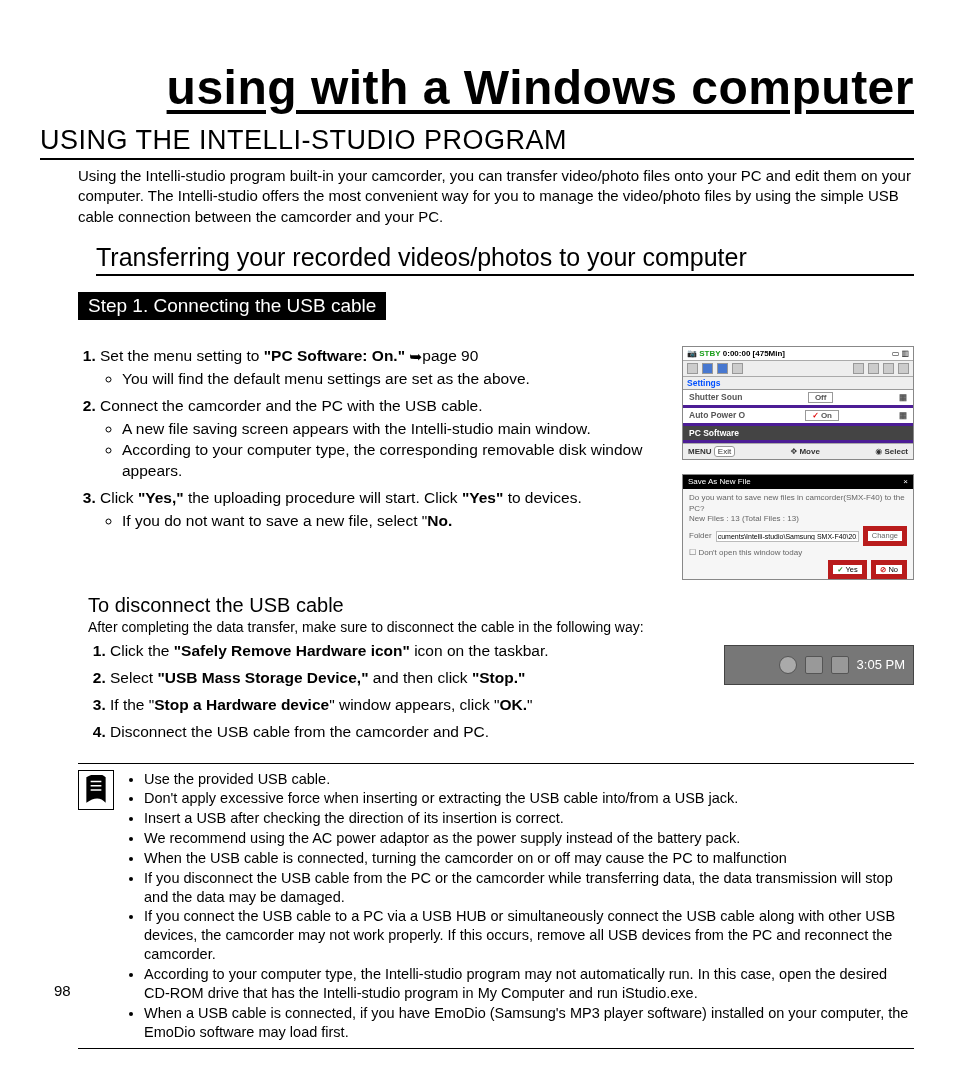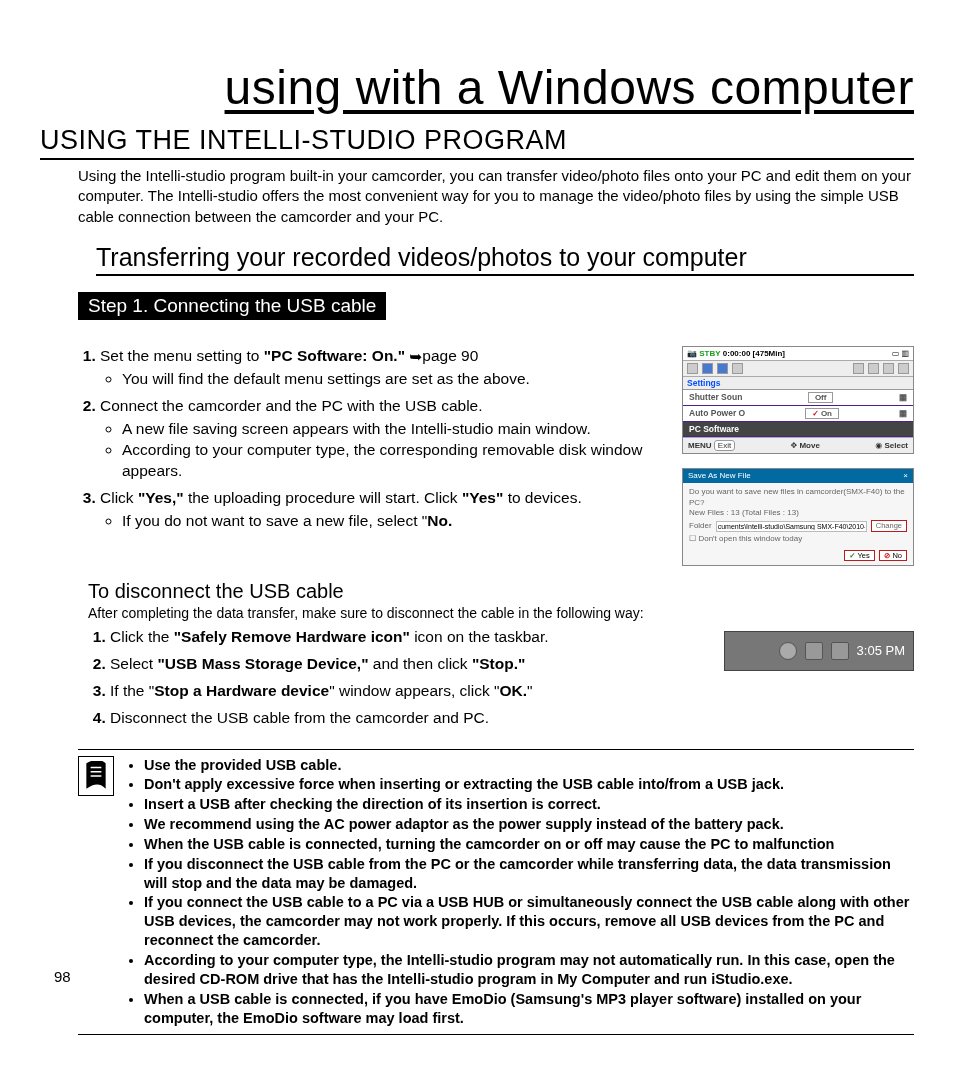--- a/index.html
+++ b/index.html
@@ -6,21 +6,21 @@
   body {
     margin: 0;
     font-family: Arial, Helvetica, sans-serif;
     color: #000;
     background: #fff;
     width: 954px;
     padding: 60px 40px 40px 40px;
   }
   .page-title {
     font-size: 48px;
-    font-weight: 400;
+    font-weight: 700;
     text-align: right;
     text-decoration: underline;
     text-underline-offset: 6px;
     margin: 0 0 10px 0;
     font-family: "Helvetica Neue", Arial, sans-serif;
     font-stretch: condensed;
     letter-spacing: 0.5px;
   }
   .section-h1 {
     font-size: 27px;
@@ -112,21 +112,21 @@
   }
   .ss-iconrow .ic { width: 11px; height: 11px; background: #ccc; border: 1px solid #999; }
   .ss-iconrow .ic.blue { background: #4878d0; }
   .ss-settings { color: #0050ff; font-weight: bold; font-size: 8.5px; padding: 1px 4px; background:#eee; border-bottom:1px solid #999;}
   .ss-row {
     display: flex;
     justify-content: space-between;
     align-items: center;
     padding: 2px 6px;
     background: #fff;
-    border-bottom: 1px solid #4c1d95;
+    border-bottom: 3px solid #4c1d95;
     font-size: 8.5px;
     font-weight: bold;
     color: #555;
   }
   .ss-row .opt-box { border:1px solid #999; background:#fff; padding:0 6px; font-size:8px; font-weight:bold;}
   .ss-row.dark { background: #444; color: #fff; }
   .ss-bottom {
     display: flex;
     justify-content: space-between;
     padding: 3px 5px;
@@ -137,30 +137,30 @@
   }
   .ss-bottom span { color:#333; }
   .ss-check { color: #d00; font-weight:bold; margin-right:2px;}
   .dialog-box {
     border: 1px solid #888;
     background: #f6f6f6;
     font-size: 8px;
     line-height: 1.3;
   }
   .dialog-title {
-    background: #0369a1;
+    background: #000000;
     color: #fff;
     padding: 2px 5px;
     display:flex;
     justify-content: space-between;
   }
   .dialog-body { padding: 4px 6px; color:#666;}
   .dialog-body .folder-row { display:flex; align-items:center; gap:4px; margin:2px 0;}
   .dialog-body input[type=text]{ flex:1; font-size:7px; border:1px solid #bbb; background:#fff; padding:1px;}
-  .dlg-btn { border:1px solid #b91c1c; background:#fff; padding:0px 4px; font-size:7.5px;}
+  .dlg-btn { border:5px solid #b91c1c; background:#fff; padding:0px 4px; font-size:7.5px;}
   .dialog-btns { text-align: right; padding: 3px 6px; }
   .dialog-btns .dlg-btn { margin-left:2px;}
   .ck-green { color:#2a8a2a; font-weight:bold;}
   .ck-red { color:#c22; font-weight:bold;}
   .disconnect-box {
     margin: 14px 0 14px 48px;
   }
   .disconnect-h {
     font-size: 20px;
     font-weight: 400;
@@ -199,21 +199,21 @@
     flex-shrink:0;
     font-weight:bold;
   }
   .note-icon svg { width:26px; height:30px;}
   ul.notes-ul {
     margin:0;
     padding-left:18px;
     font-size:14.5px;
     line-height:1.3;
   }
-  ul.notes-ul li { margin-bottom:1px;font-weight:bold;}
+  ul.notes-ul li { margin-bottom:1px;}
   .page-num {
     position: absolute;
     left: 14px;
     bottom: 50px;
     font-size: 15px;
   }
   .pg-container { position: relative; }
 </style>
 </head>
 <body>

